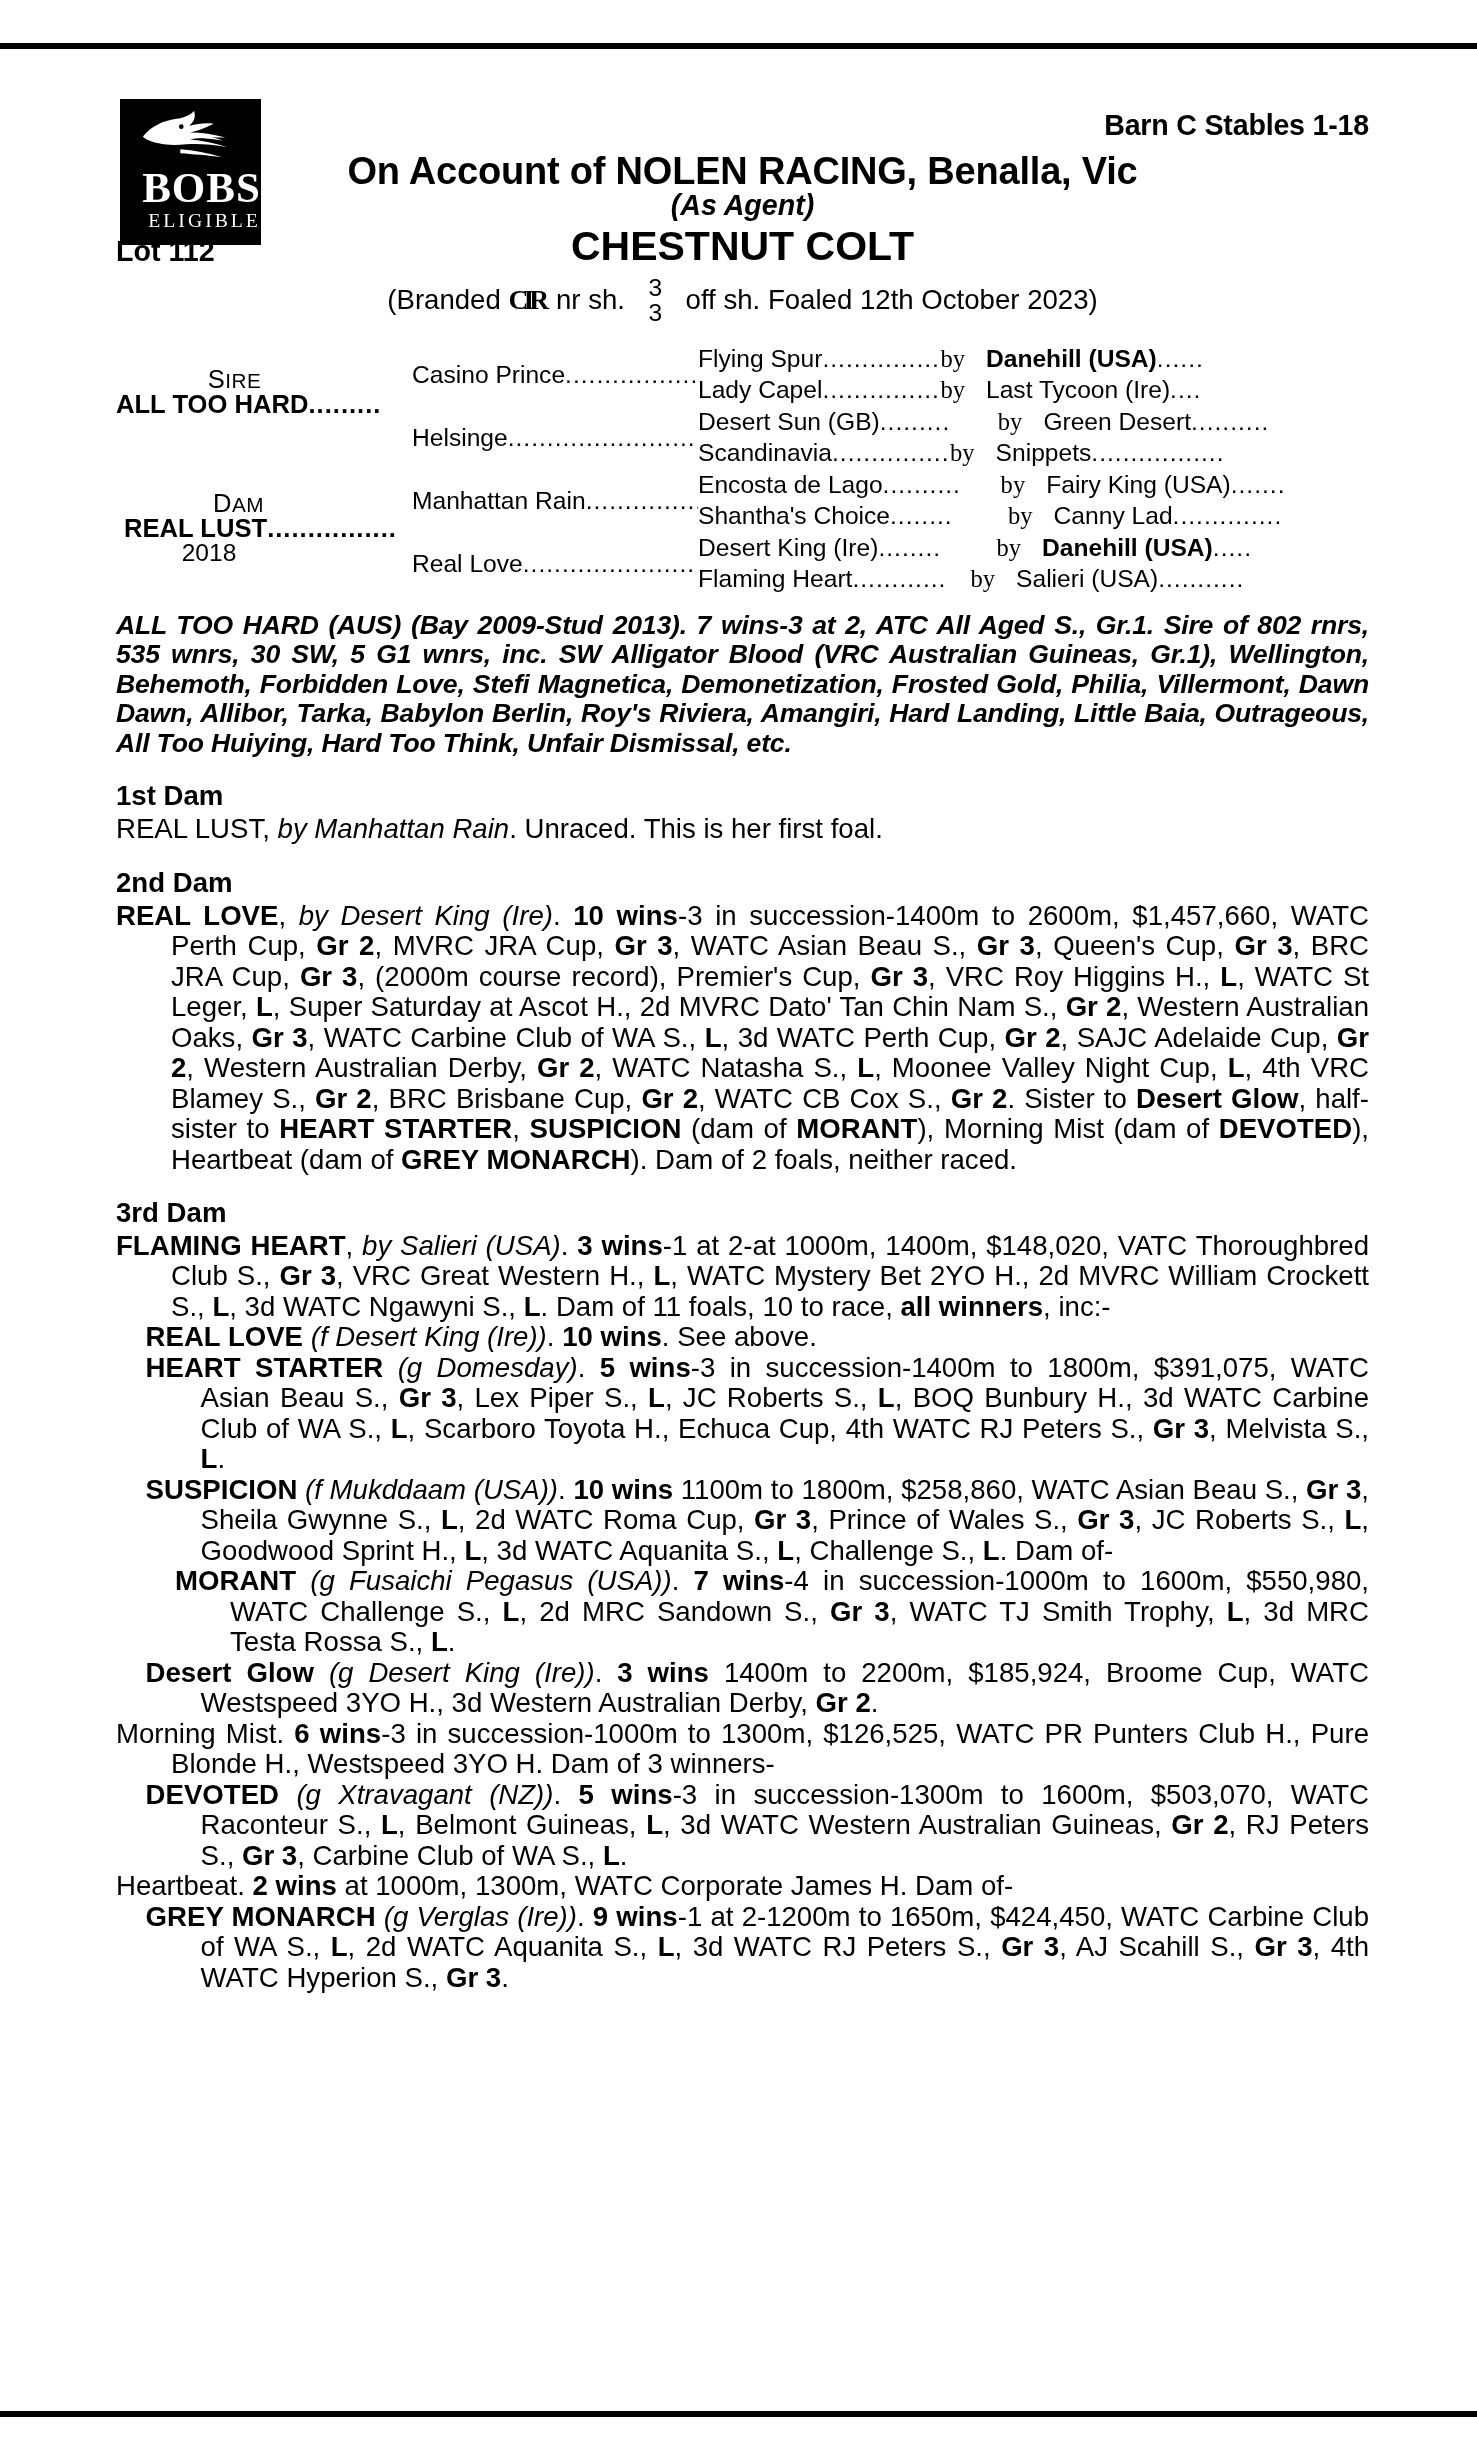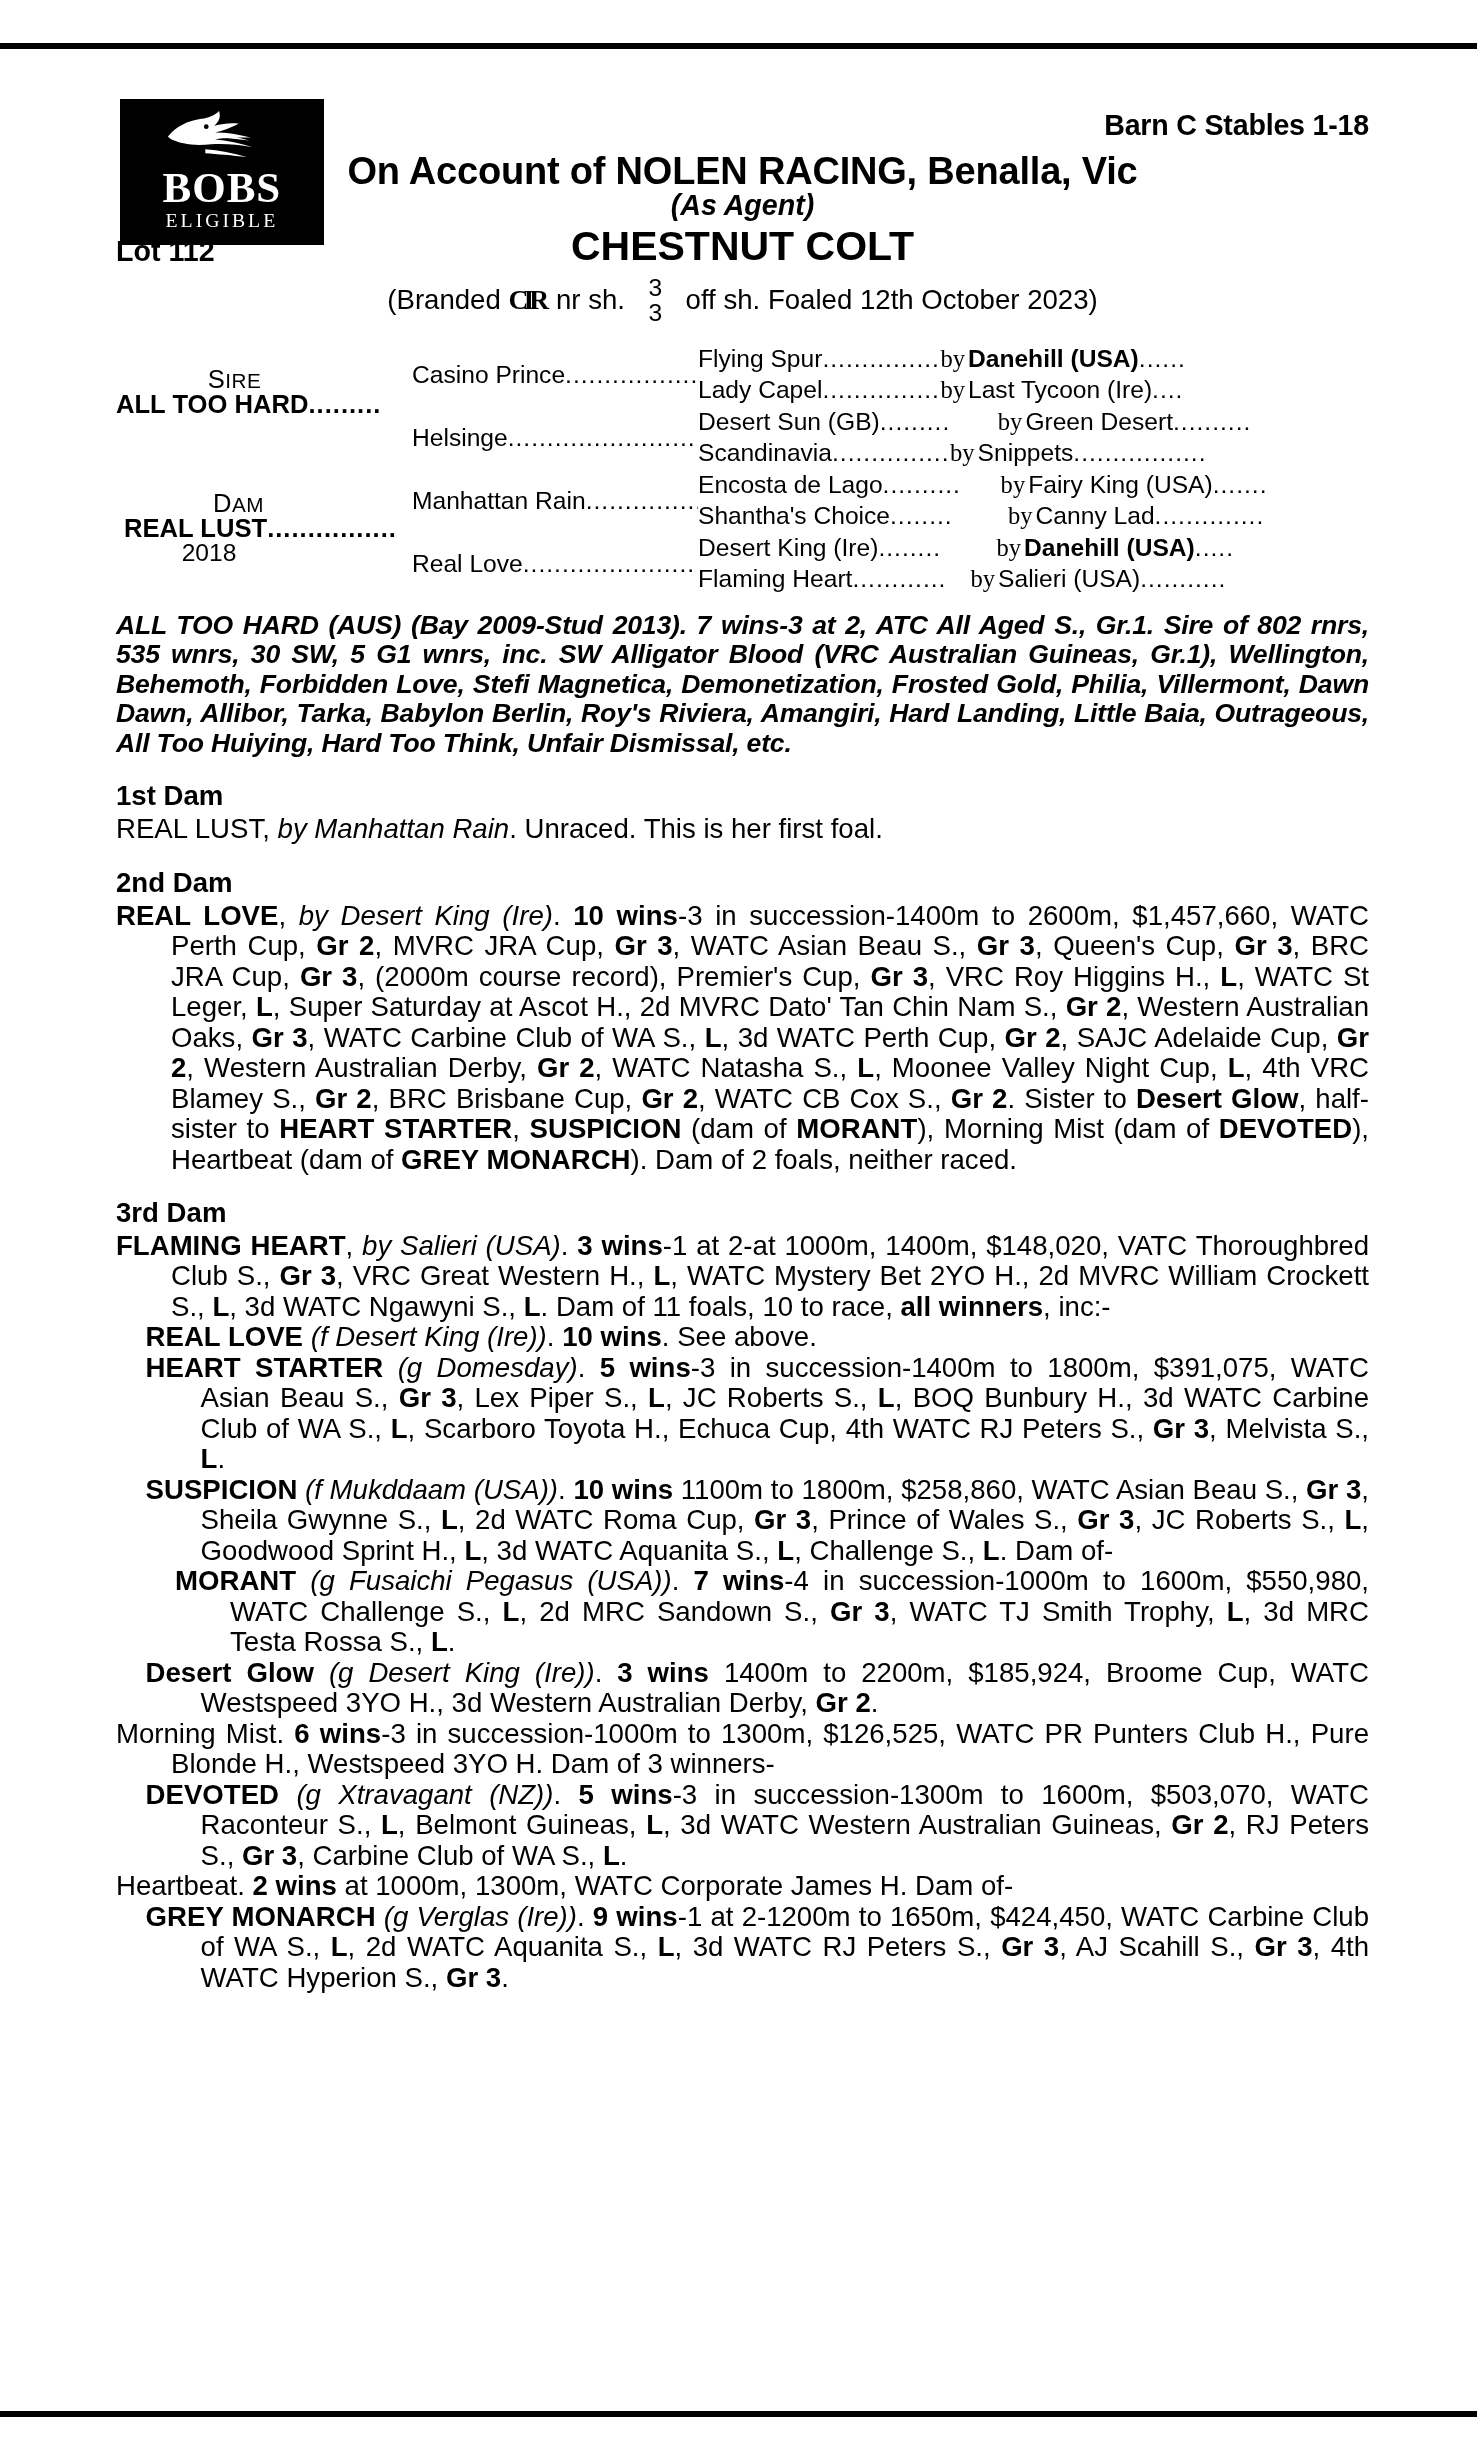--- a/index.html
+++ b/index.html
@@ -46,27 +46,27 @@
 
   
   .header {
     position: relative;
     height: 187px;
   }
   .logo {
     position: absolute;
     left: 3.9px;
     top: 13.8px;
-    width: 204px;
+    width: 141px;
     height: 146px;
     background: #000;
     color: #fff;
     display: flex;
     flex-direction: column;
-    align-items: center;
+    align-items: flex-end;
     justify-content: flex-start;
     padding-top: 7.9px;
     box-sizing: border-box;
   }
   .logo .horse-mark {
     width: 128px;
     height: 57px;
     display: block;
   }
   .logo .bobs {
@@ -207,21 +207,21 @@
   }
   .ped-col3 > div {
     height: 31.5px;
     display: flex;
     align-items: center;
     white-space: nowrap;
     overflow: hidden;
   }
   .ped-col3 .gp { flex: 0 0 auto; }
   .ped-col3 .by { flex: 0 0 auto; padding-right: 3px; font-family: Liberation Serif, serif;}
-  .ped-col3 .gs { flex: 0 0 auto; }
+  .ped-col3 .gs { flex: 0 0 auto; margin-left: 18px; }
   .ped-col3 .gs.b { font-weight: bold; }
   .ped-col3 .tail { flex: 0 0 auto; letter-spacing: 1px; }
   .ped-col3 .mid { width: 118px; flex: 0 0 auto; overflow: hidden; letter-spacing: 1px;}
 
   
   .sirepara {
     margin-top: 15.8px;
     font-style: italic;
     font-weight: bold;
     font-size: 26.6px;

